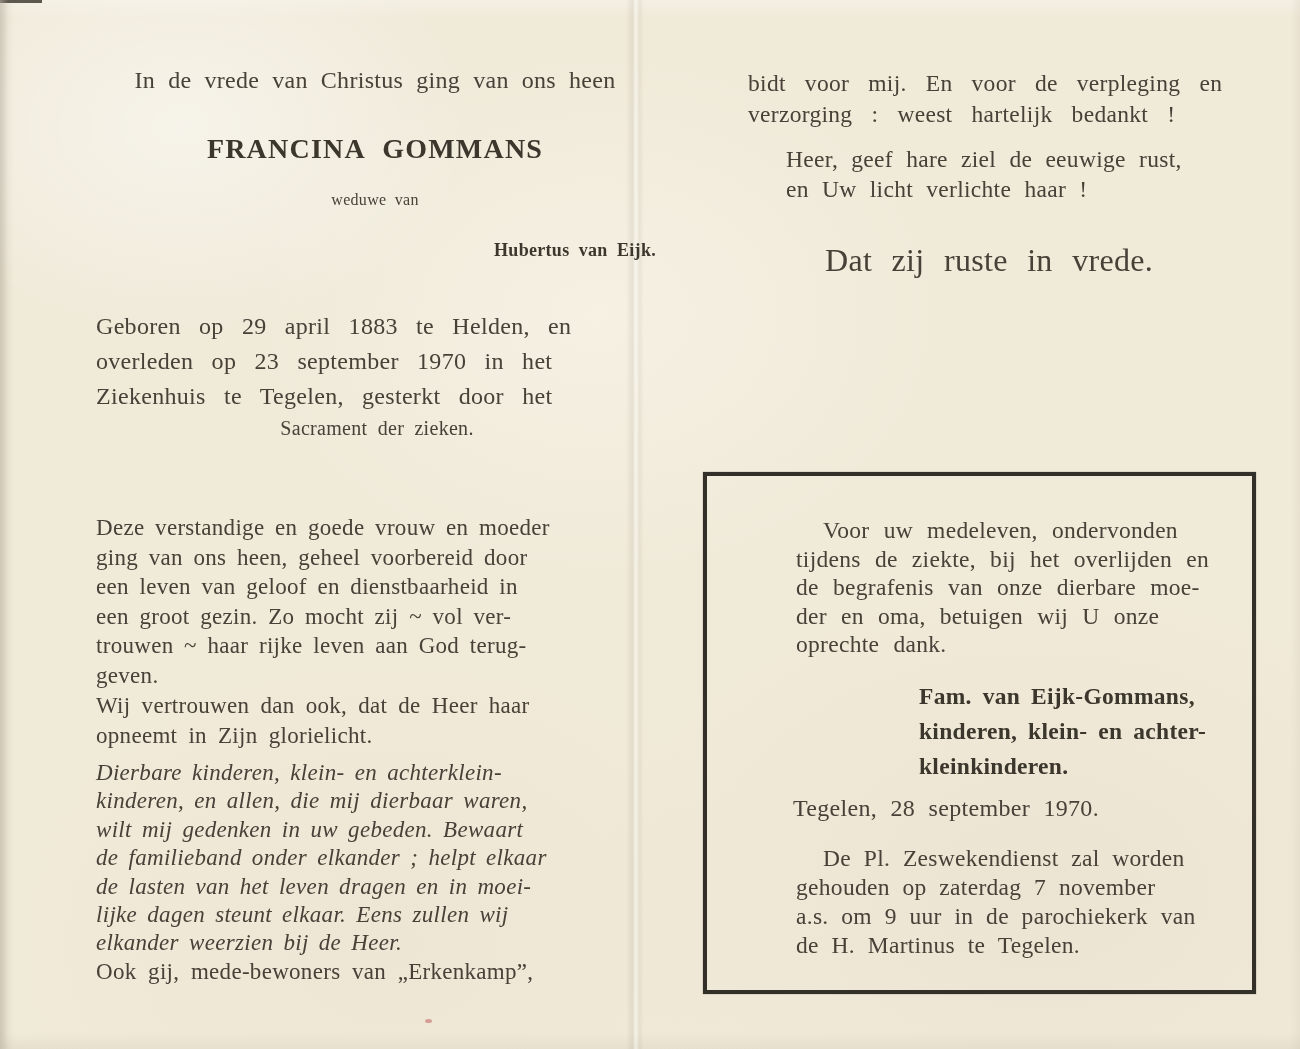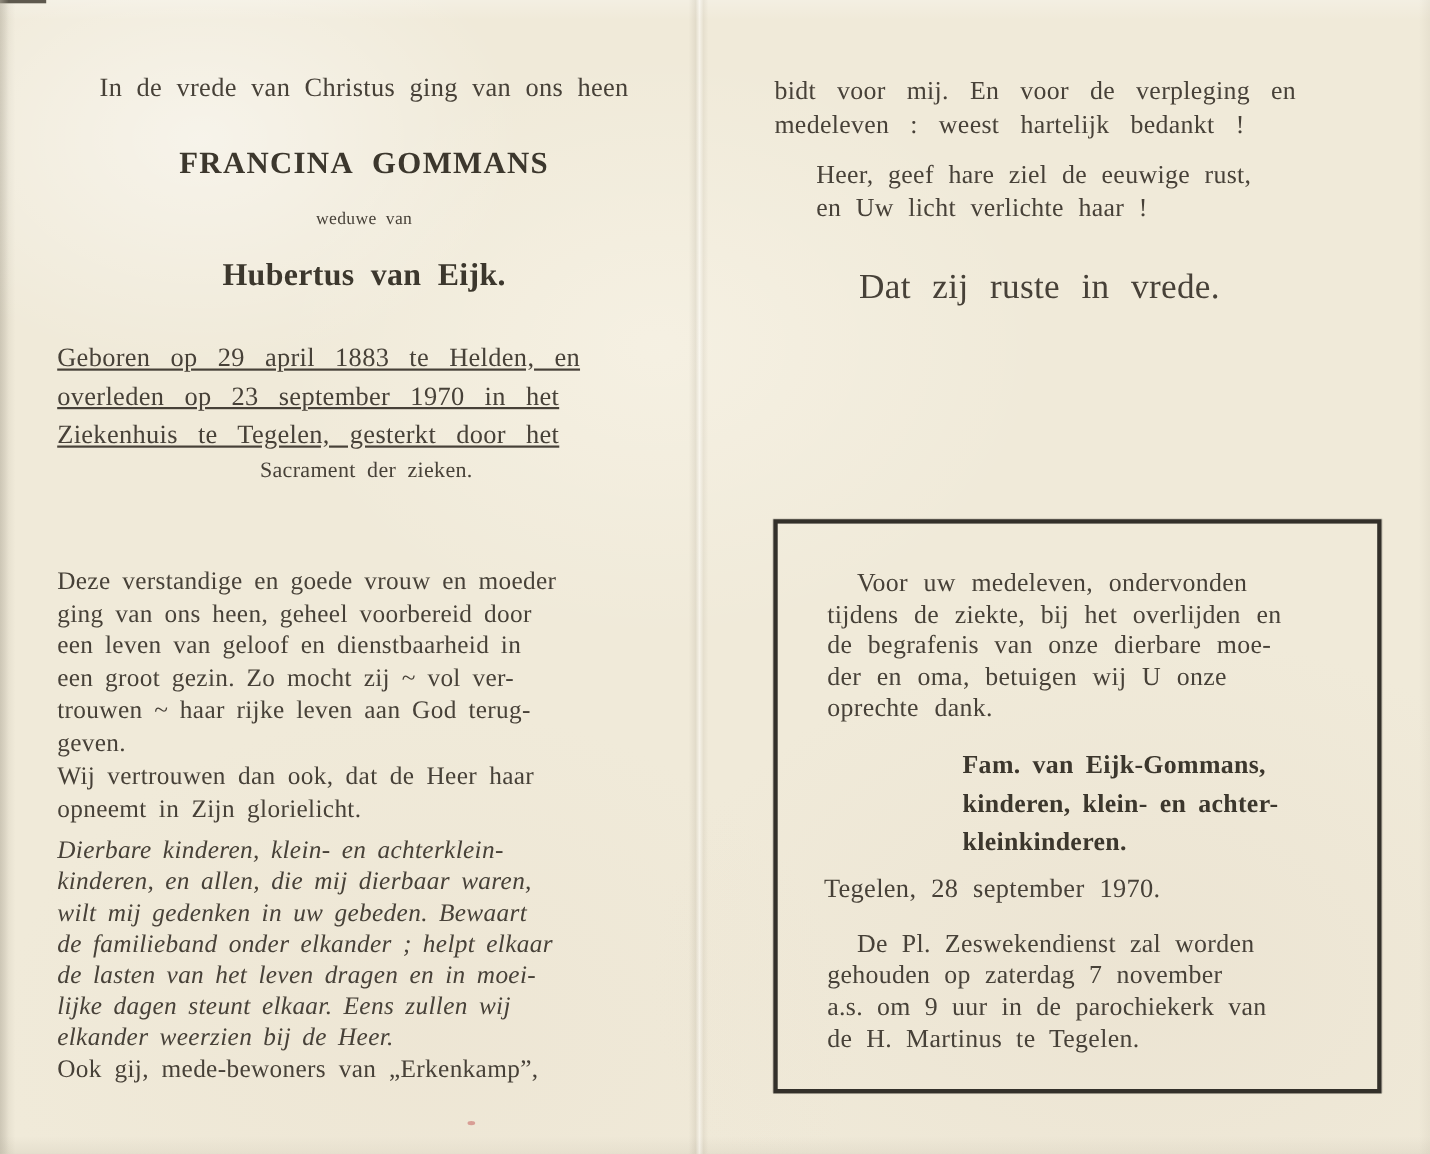--- a/index.html
+++ b/index.html
@@ -35,30 +35,31 @@
       rgba(255,255,255,0.4) 55%,
       rgba(140,130,110,0.10) 75%,
       rgba(140,130,110,0) 100%);
   }
   .blk {
     position: absolute;
     white-space: pre-line;
     font-size: 23px;
     line-height: 29px;
     letter-spacing: 0.3px;
+    margin-left: 44px;
   }
   .center { text-align: center; }
   .bold { font-weight: bold; color: #3c372d; }
 
   
   .intro        { left: 50px;  top: 66px;  width: 562px; font-size: 24px; word-spacing: 0.28em; }
   .name         { left: 50px;  top: 134px; width: 562px; font-size: 28px; letter-spacing: 1.2px; word-spacing: 0.35em; }
   .relation     { left: 50px;  top: 185px; width: 562px; font-size: 16px; word-spacing: 0.25em; }
-  .spouse       { left: 50px;  top: 236px; width: 562px; font-size: 29px; word-spacing: 0.25em; }
-  .life-lines   { left: 52px;  top: 309px; width: 562px; font-size: 24px; line-height: 35px; word-spacing: 0.5em; text-decoration: underline; }
+  .spouse       { left: 50px;  top: 236px; width: 562px; font-size: 18px; word-spacing: 0.25em; text-align: right; }
+  .life-lines   { left: 52px;  top: 309px; width: 562px; font-size: 24px; line-height: 35px; word-spacing: 0.5em; }
   .life-last    { left: 52px;  top: 414px; width: 562px; font-size: 20px; word-spacing: 0.25em; }
   .divider      { left: 307px; top: 466px; width: 42px;  height: 3px; background: #5e594e; }
   .para-virtues { left: 52px;  top: 513px; width: 568px; line-height: 29.5px; word-spacing: 0.2em; }
   .para-trust   { left: 52px;  top: 691px; width: 568px; line-height: 30px;   word-spacing: 0.22em; }
   .para-children{ left: 52px;  top: 759px; width: 568px; line-height: 28.4px; word-spacing: 0.18em; font-style: italic; }
   .para-neighbours { left: 52px; top: 957px; width: 568px; word-spacing: 0.24em; }
 
   
   .r-pray  { left: 704px; top: 68px;  width: 552px; font-size: 23.5px; line-height: 31px; word-spacing: 0.55em; }
   .prayer  { left: 742px; top: 144px; width: 500px; font-size: 23.5px; line-height: 30px; word-spacing: 0.3em; }
@@ -120,21 +121,21 @@
 wilt mij gedenken in uw gebeden. Bewaart
 de familieband onder elkander ; helpt elkaar
 de lasten van het leven dragen en in moei-
 lijke dagen steunt elkaar. Eens zullen wij
 elkander weerzien bij de Heer.</div>
     <div class="blk para-neighbours">Ook gij, mede-bewoners van „Erkenkamp”,</div>
   </div>
 
   <div>
     <div class="blk r-pray">bidt voor mij. En voor de verpleging en
-medeleven : weest hartelijk bedankt !</div>
+verzorging : weest hartelijk bedankt !</div>
     <div class="blk prayer">Heer, geef hare ziel de eeuwige rust,
 en Uw licht verlichte haar !</div>
     <div class="blk rest center">Dat zij ruste in vrede.</div>
 
     <div class="thanks-box">
       <div class="blk thanks">Voor uw medeleven, ondervonden
 tijdens de ziekte, bij het overlijden en
 de begrafenis van onze dierbare moe-
 der en oma, betuigen wij U onze
 oprechte dank.</div>

